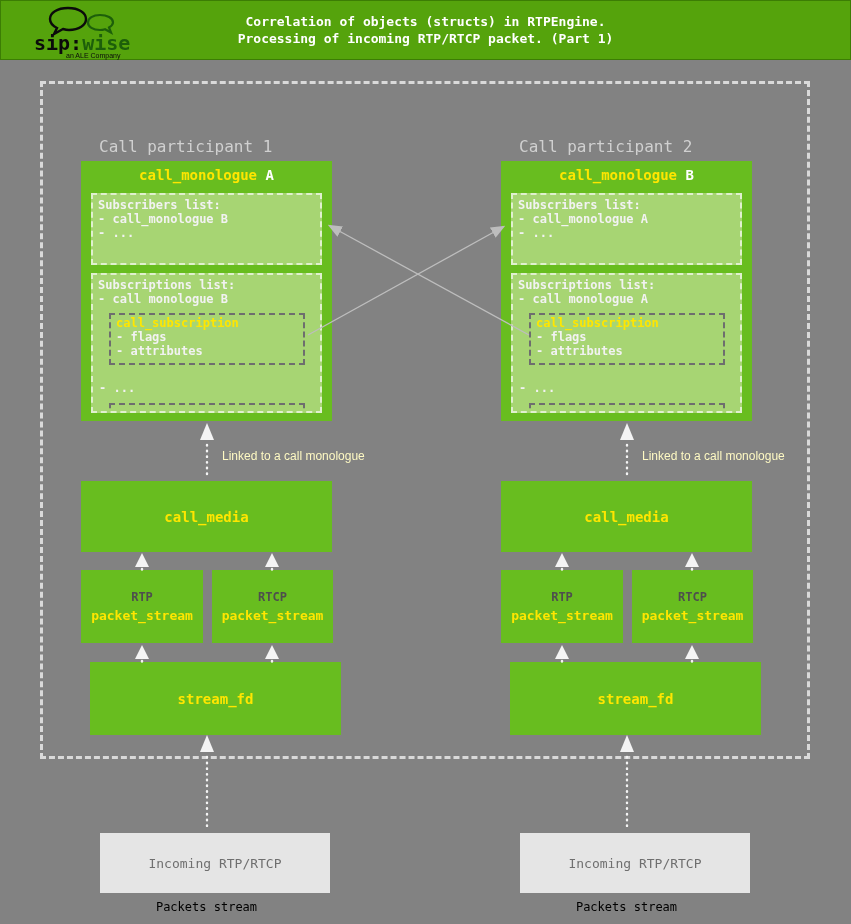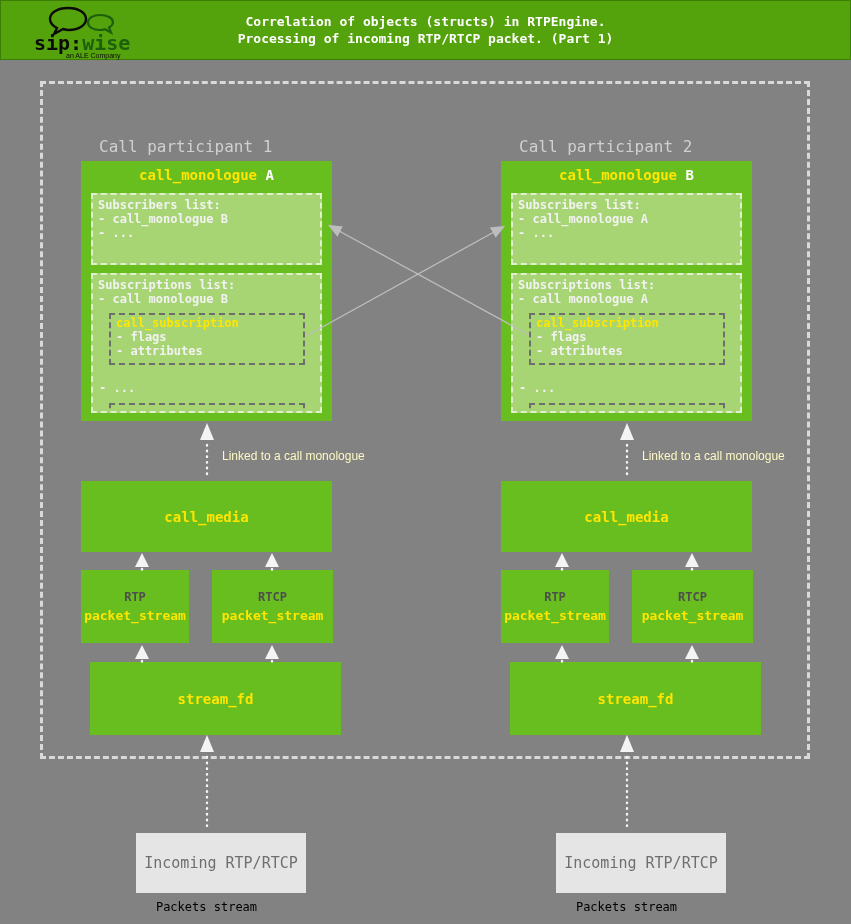--- a/index.html
+++ b/index.html
@@ -46,31 +46,31 @@
   .subscription-box{position:absolute;left:16px;top:38px;width:196px;height:52px;
     border:2px dashed var(--dash-dark);padding:1px 5px;}
   .subscription-box .yellow{color:var(--accent-yellow);}
   .more-item{position:absolute;left:6px;top:106px;}
   .partial-box{position:absolute;left:16px;top:128px;width:196px;height:14px;
     border:2px dashed var(--dash-dark);border-bottom:none;}
 
   .gbox{position:absolute;background:var(--box-green);display:flex;align-items:center;
     justify-content:center;flex-direction:column;font-weight:bold;}
   .call-media{left:0;top:344px;width:251px;height:71px;font-size:14px;color:var(--accent-yellow);}
-  .ps{top:433px;width:108px;height:73px;}
+  .ps{top:433px;width:122px;height:73px;}
   .ps.left{left:0;} .ps.right{left:131px;width:121px;}
   .ps .proto{font-size:12px;color:var(--text-dark);margin-bottom:4px;}
   .ps .pname{font-size:13px;color:var(--accent-yellow);}
   .stream-fd{left:9px;top:525px;width:251px;height:73px;font-size:14px;color:var(--accent-yellow);}
 
   .linked-label{position:absolute;left:141px;top:312px;font-family:"Liberation Sans",sans-serif;
     font-size:12px;color:#fef9c3;white-space:nowrap;}
 
-  .incoming{position:absolute;left:19px;top:696px;width:170px;height:60px;background:var(--incoming-gray);
-    display:flex;align-items:center;justify-content:center;font-size:15px;color:#6f6f6f;margin-left:36px;}
+  .incoming{position:absolute;left:19px;top:696px;width:230px;height:60px;background:var(--incoming-gray);
+    display:flex;align-items:center;justify-content:center;font-size:13px;color:#6f6f6f;}
   .packets-label{position:absolute;left:0;top:763px;width:251px;text-align:center;
     font-size:12px;color:#000000;}
 
   
   .connectors{position:absolute;left:0;top:0;width:851px;height:924px;pointer-events:none;}
   .dotline{stroke:#f4f4f4;stroke-width:2.4;stroke-dasharray:0.5 5.2;stroke-linecap:round;fill:none;}
   .ahead{fill:#f4f4f4;}
   .crossline{stroke:var(--arrow-gray);stroke-width:1.3;fill:none;}
   .crosshead{fill:var(--arrow-gray);}
 </style>

